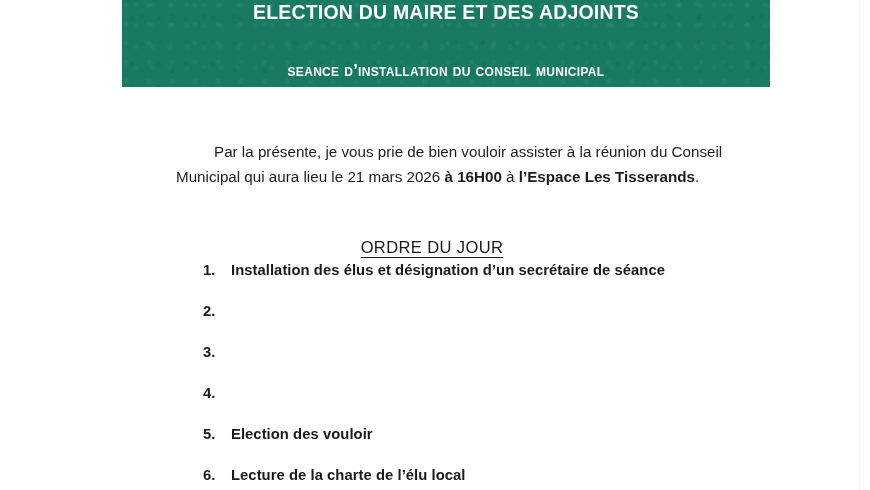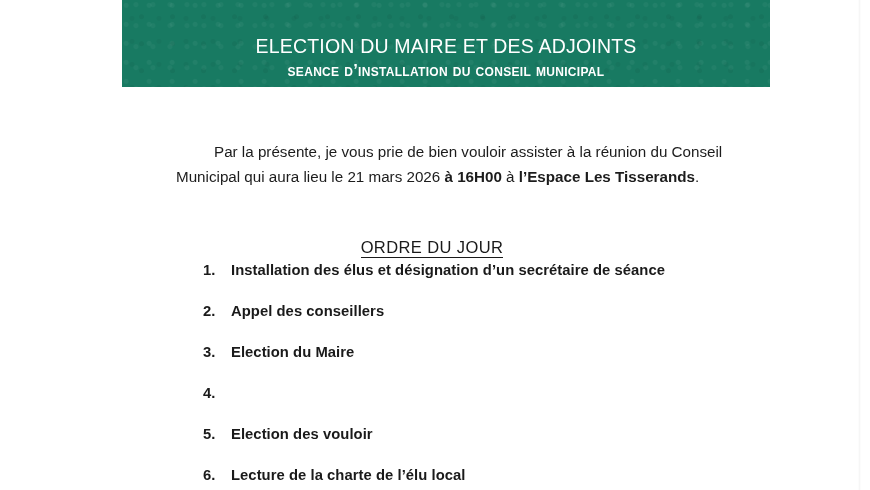--- a/index.html
+++ b/index.html
@@ -55,38 +55,39 @@
       radial-gradient(circle at 18% 28%, rgba(255,255,255,0.045) 0 2px, rgba(0,0,0,0) 3px),
       radial-gradient(circle at 63% 62%, rgba(0,0,0,0.05) 0 2px, rgba(0,0,0,0) 3px),
       radial-gradient(circle at 82% 22%, rgba(255,255,255,0.04) 0 2px, rgba(0,0,0,0) 3px),
       radial-gradient(circle at 37% 80%, rgba(0,0,0,0.045) 0 2px, rgba(0,0,0,0) 3px);
     background-size: 23px 19px, 31px 27px, 17px 21px, 27px 23px;
   }
 
   #banner-title {
     color: #ffffff;
     font-size: 19.5px;
-    font-weight: normal;
+    font-weight: bold;
     letter-spacing: 0.2px;
     line-height: 1.15;
     text-align: center;
     white-space: nowrap;
     margin-bottom: 4px;
   }
 
   #banner-subtitle {
     color: #ffffff;
     font-size: 16.5px;
     font-weight: bold;
     font-variant: small-caps;
     text-transform: lowercase;
     letter-spacing: 0.3px;
     line-height: 1.15;
     text-align: center;
     white-space: nowrap;
+    margin-top: 34px;
   }
 
   
   #intro-paragraph {
     position: absolute;
     left: 176px;
     top: 124px;
     width: 612px;
     font-size: 15.2px;
     line-height: 25px;
@@ -164,25 +165,23 @@
     <span>ORDRE DU JOUR</span>
   </h2>
 
   <ol id="agenda-list">
     <li class="agenda-item">
       <span class="agenda-num">1.</span>
       <span class="agenda-label">Installation des élus et désignation d’un secrétaire de séance</span>
     </li>
     <li class="agenda-item">
       <span class="agenda-num">2.</span>
-      <span class="agenda-label">Appel des conseillers</span>
     </li>
     <li class="agenda-item">
       <span class="agenda-num">3.</span>
-      <span class="agenda-label">Election du Maire</span>
     </li>
     <li class="agenda-item">
       <span class="agenda-num">4.</span>
     </li>
     <li class="agenda-item">
       <span class="agenda-num">5.</span>
       <span class="agenda-label">Election des vouloir</span>
     </li>
     <li class="agenda-item">
       <span class="agenda-num">6.</span>

